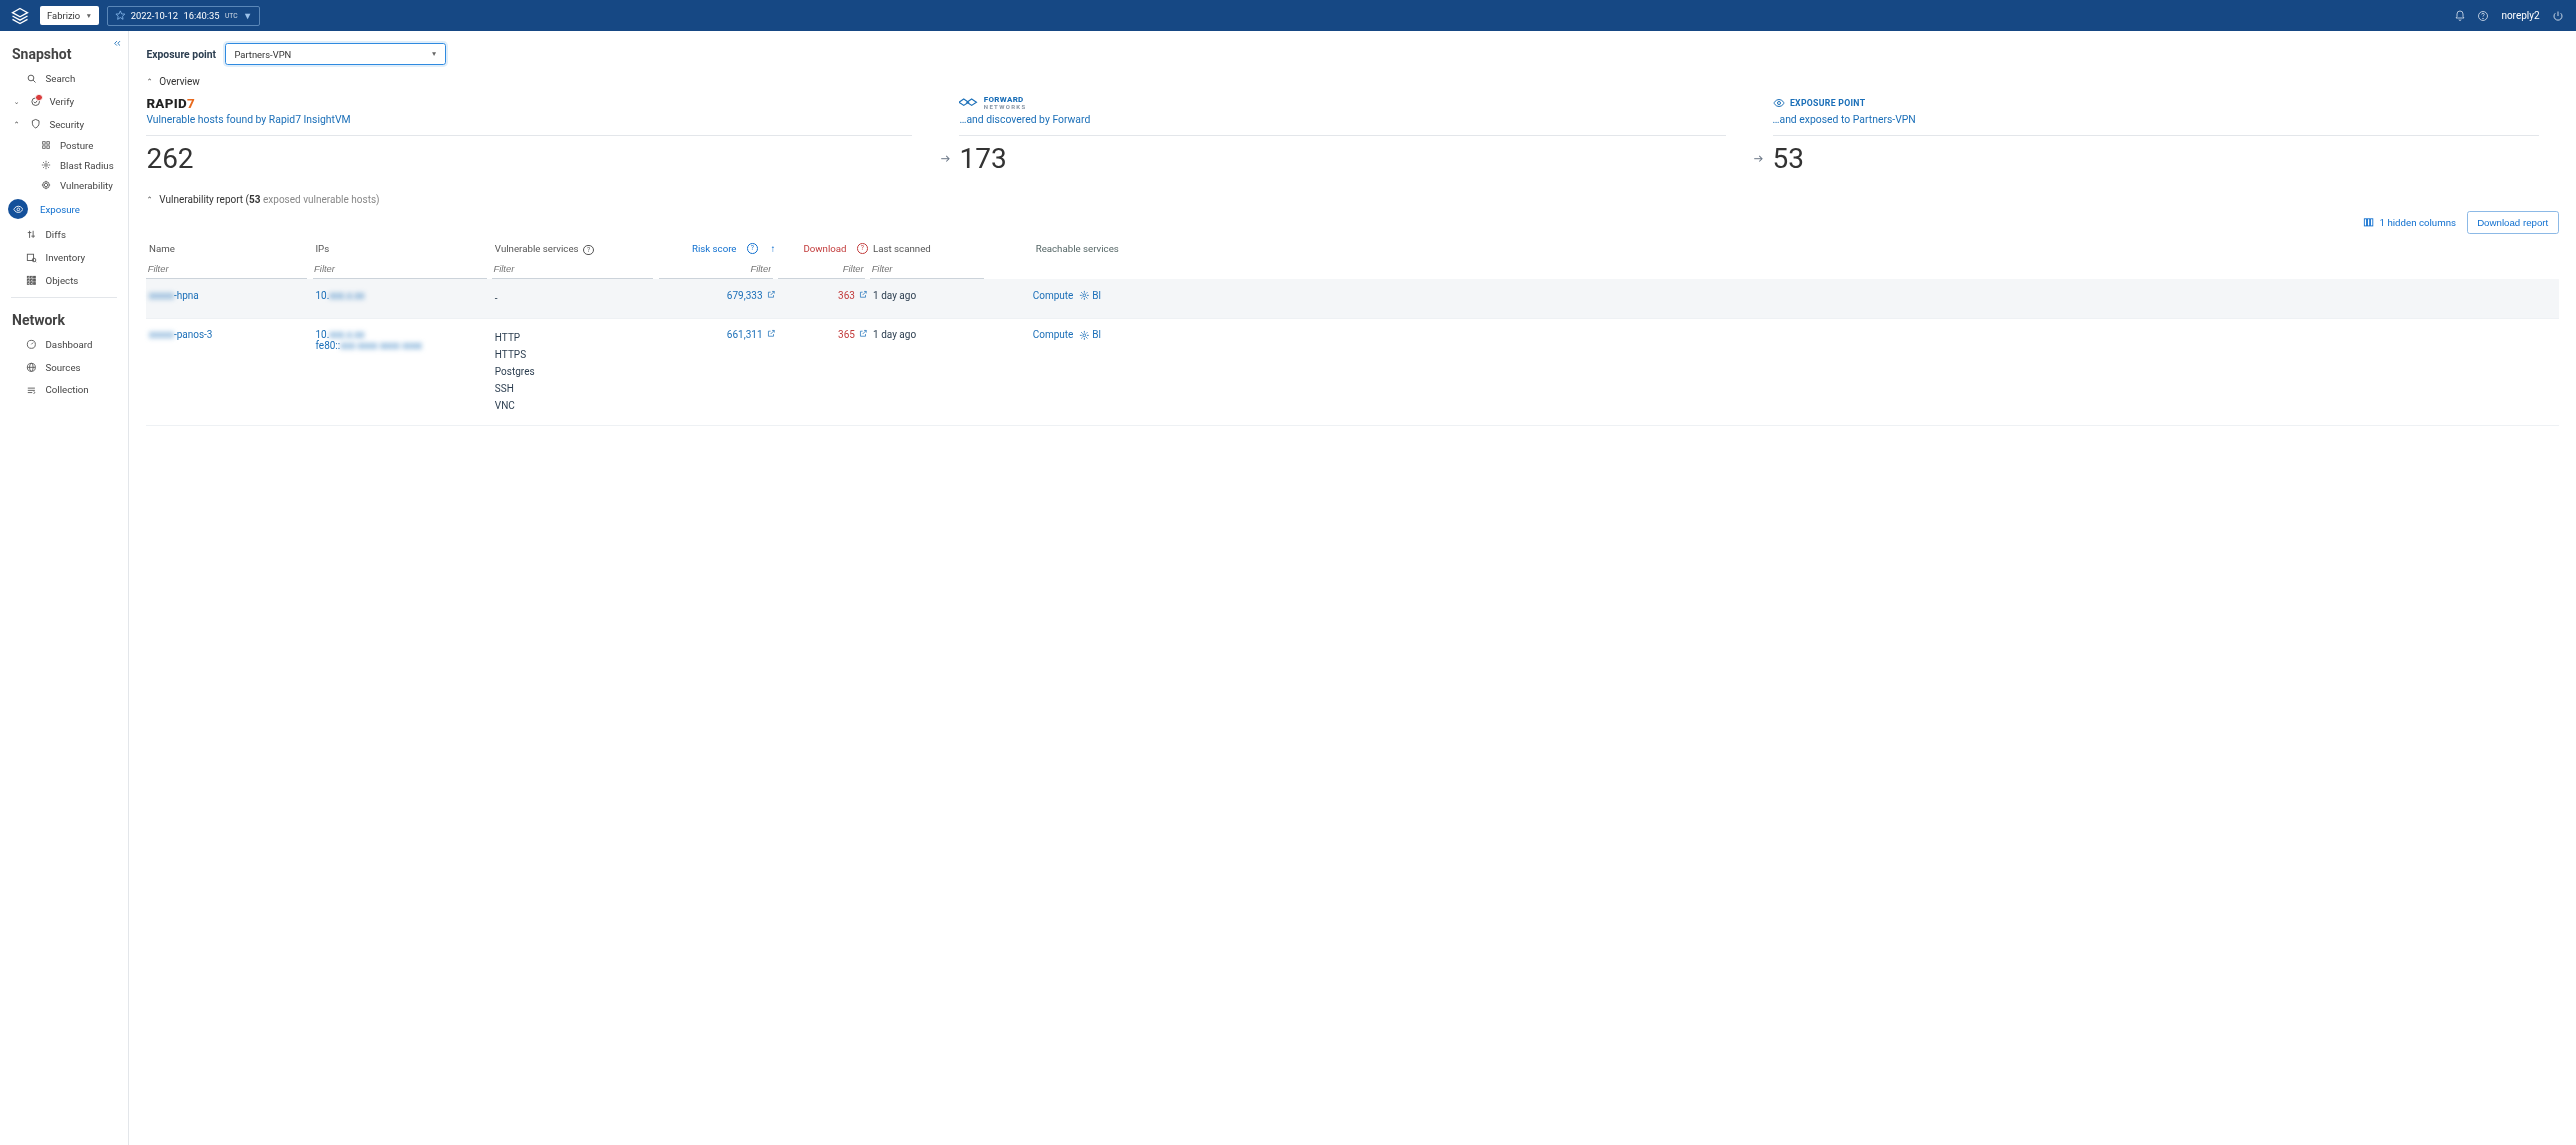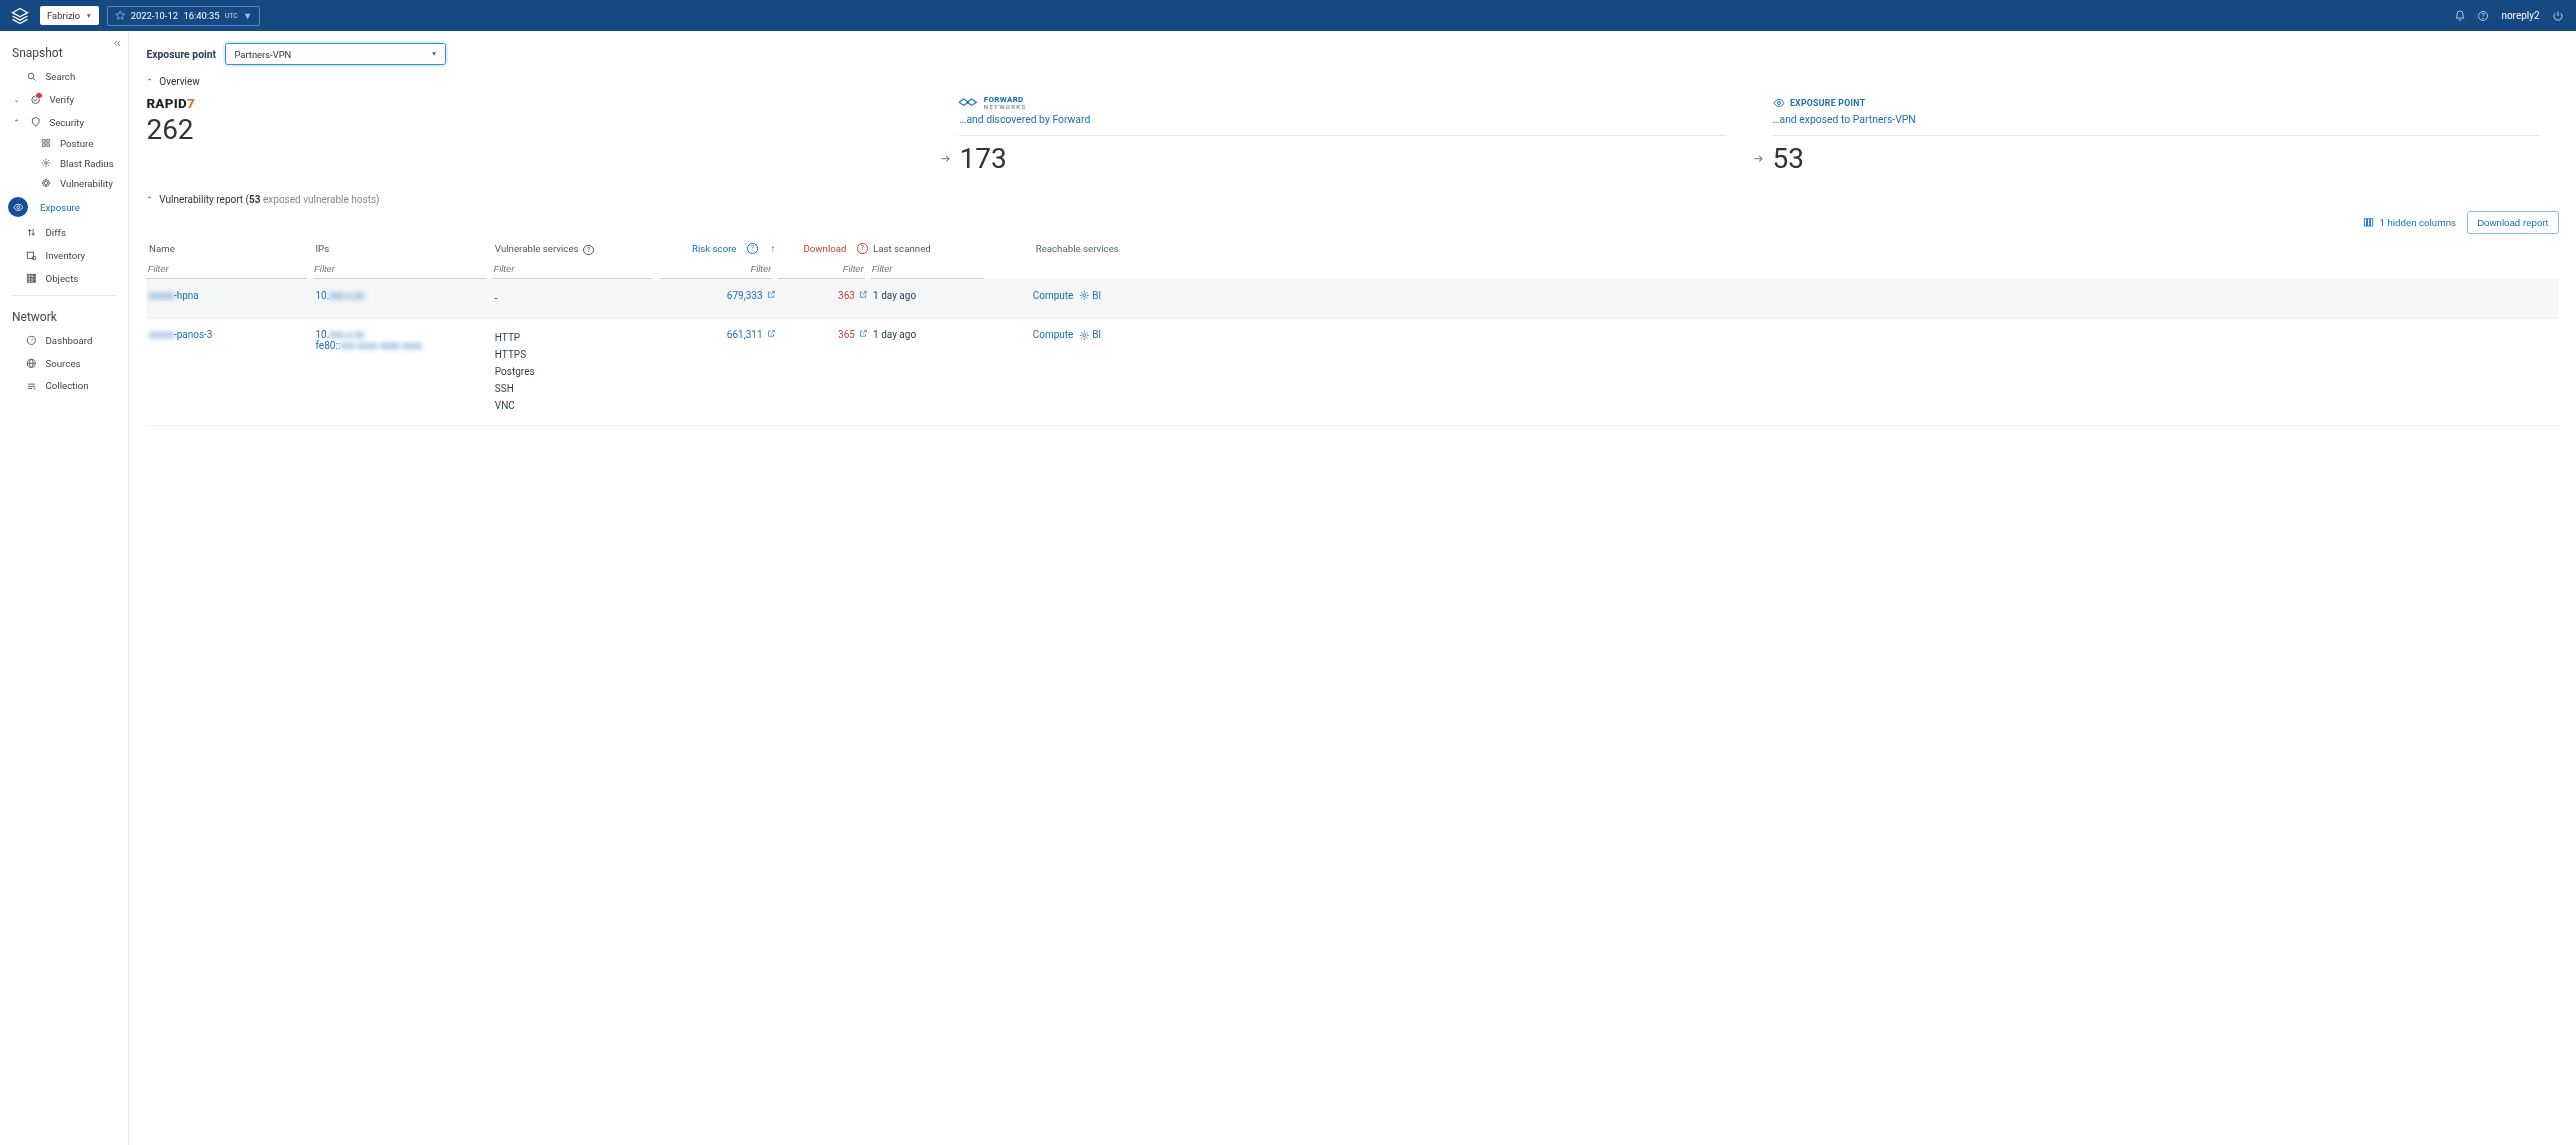--- a/index.html
+++ b/index.html
@@ -13,21 +13,21 @@
   .topbar .datepill { border: 0.7px solid #5a87b8; background: #164884; color:#fff; border-radius: 2px; height: 20px; display: inline-flex; align-items: center; padding: 0 6.7px; gap: 5.4px; cursor:pointer; }
   .topbar .datepill .tz { font-size: 6.7px; opacity:.8; }
   .topbar .spacer { flex: 1; }
   .topbar .icon-btn { width: 23px; height: 23px; display:flex; align-items:center; justify-content:center; color:#dce6f2; border-radius:2.7px; cursor:pointer; }
   .topbar .username { margin: 0 6.7px; font-size: 10px; }
 
   
   .shell { display:flex; height: calc(100vh - 31px); }
   .sidebar { width: 129px; border-right: 0.7px solid #e3e6ea; padding: 6.7px 0 13.4px; position: relative; overflow-y:auto; }
   .sidebar .collapse { position:absolute; top:6.7px; right:5.4px; color:#1b6fb8; cursor:pointer; }
-  .side-section-title { font-size: 12px; font-weight: 400; color:#444; padding: 8px 12px 5.4px; }
+  .side-section-title { font-size: 14px; font-weight: 700; color:#444; padding: 8px 12px 5.4px; }
   .side-divider { border-top:0.7px solid #e3e6ea; margin: 5.4px 10.7px; }
   .nav-item { display:flex; align-items:center; gap:8px; padding: 5.4px 12px 5.4px 25.5px; color:#444; cursor:pointer; font-size:9.7px; }
   .nav-item.lvl0 { padding-left: 13.4px; }
   .nav-item .chev { width: 8px; color:#555; font-size:7.4px; }
   .nav-item .ic { width:12px; height:12px; display:flex; align-items:center; justify-content:center; color:#555; }
   .nav-sub { padding:4px 6.7px 4px 40px; display:flex; align-items:center; gap:8px; color:#444; cursor:pointer; font-size:9.7px; }
   .nav-sub .ic { width:12px; height:12px; display:flex; align-items:center; justify-content:center; color:#555; }
   .nav-sub.active { color:#0f6fcf; }
   .nav-sub.active .dot { width:20px; height:20px; border-radius:50%; background:#14509a; display:flex; align-items:center; justify-content:center; margin-left:-32px; margin-right:4px; }
   .nav-sub.active .dot svg { color:#fff; }
@@ -312,20 +312,21 @@
     <div class="section-hdr">
       <span class="chev">⌃</span>
       <span class="strong">Overview</span>
     </div>
 
     <div class="cards">
       <div class="card">
         <div class="brand">
             <span class="rapid7">RAPID<span class="seven">7</span></span>
           </div>
+        <div class="subtitle">Vulnerable hosts found by Rapid7 InsightVM</div>
         <div class="big">262</div>
       </div>
       <div class="arrow-cell">
           <svg width="13.4" height="13.4" viewBox="0 0 24 24" fill="none" stroke="currentColor" stroke-width="1.8">
             <line x1="4" y1="12" x2="18" y2="12"></line>
             <polyline points="13 7 18 12 13 17"></polyline>
           </svg>
         </div>
 
       <div class="card">

